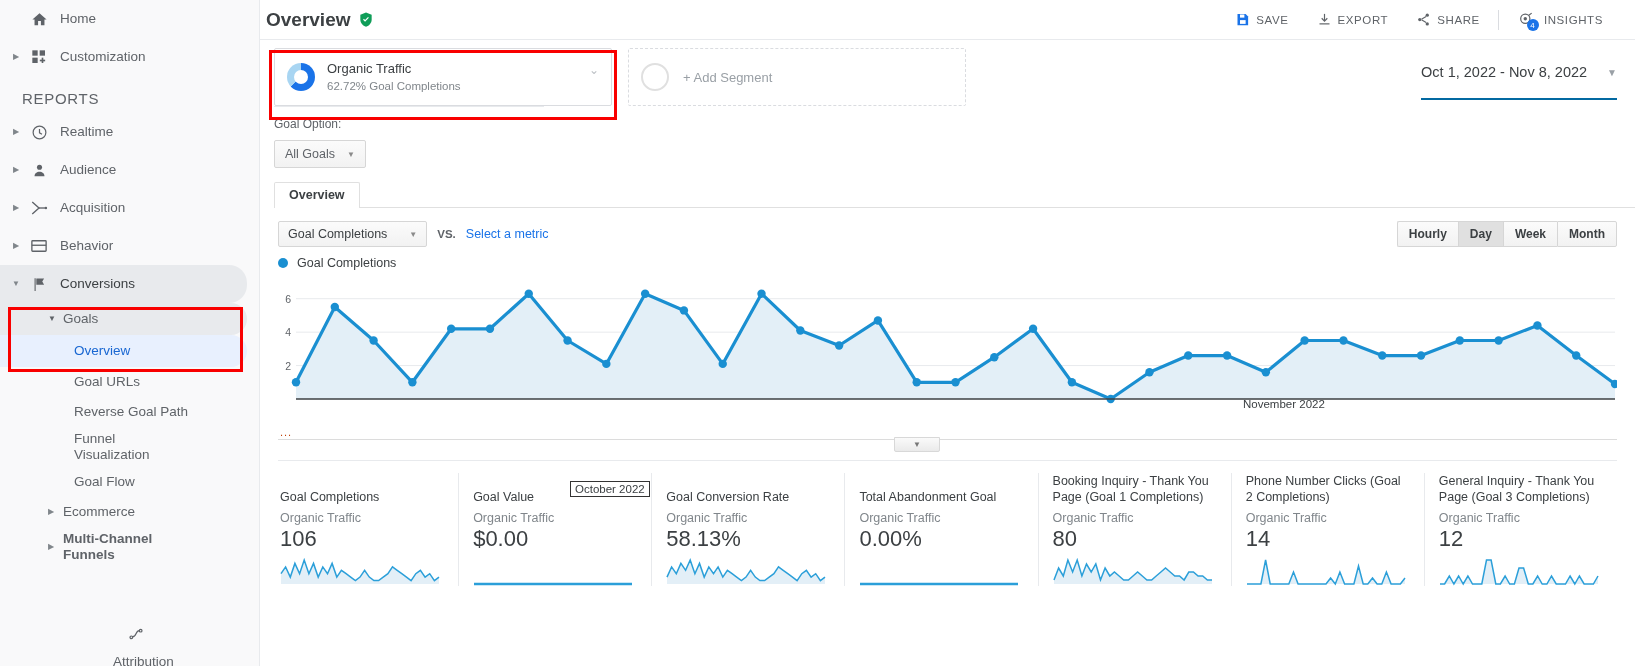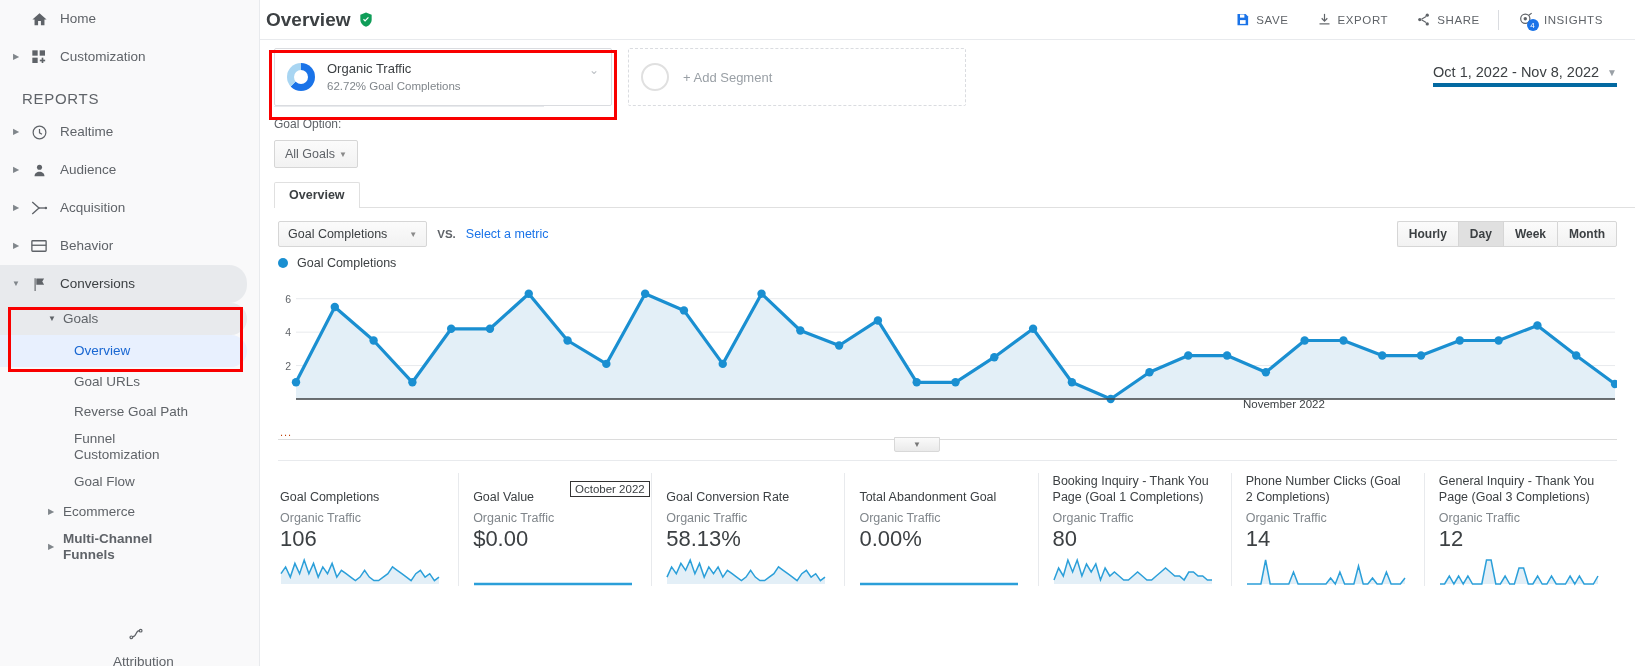--- a/index.html
+++ b/index.html
@@ -143,34 +143,34 @@
     display: flex; align-items: center; padding: 0 12px; cursor: pointer;
   }
   .circ {
     width: 28px; height: 28px; border-radius: 50%;
     border: 2px solid #e0e0e0; flex: 0 0 28px;
   }
   .addtxt { margin-left: 14px; font-size: 13px; color: #9aa0a6; }
   .daterange {
     position: absolute; right: 18px; top: 24px;
     font-size: 14.5px; color: #3c4043;
-    border-bottom: 4px solid #0369a1; padding-bottom: 3px;
-    display: flex; align-items: center; gap: 8px; cursor: pointer;
+    border-bottom: 2px solid #0369a1; padding-bottom: 18px;
+    display: flex; align-items: center; gap: 20px; cursor: pointer;
   }
   .dcaret { color: #9aa0a6; font-size: 10px; }
 
   
   .goalopt {
     border-top: 1px solid #e8eaed;
     margin: 0 0 0 14px; padding: 10px 0 12px 0;
     width: 270px;
   }
   .goalopt-label { font-size: 12px; color: #5f6368; margin-bottom: 9px; }
   .select-btn {
-    display: inline-flex; align-items: center; gap: 4px;
+    display: inline-flex; align-items: center; gap: 12px;
     border: 1px solid #d6d6d6; border-radius: 2px;
     background: linear-gradient(#fbfbfb,#f2f2f2);
     padding: 6px 10px; font-size: 12.5px; color: #5f6368; cursor: pointer;
   }
   .select-btn .sc { font-size: 8px; color: #8a8a8a; }
 
   
   .tabstrip {
     border-bottom: 1px solid #e0e0e0; height: 28px;
     margin-left: 14px; display: flex; align-items: flex-end;
@@ -355,21 +355,21 @@
     <div class="sub-row selected">
       <span>Overview</span>
     </div>
     <div class="sub-row deep">
       <span>Goal URLs</span>
     </div>
     <div class="sub-row deep">
       <span>Reverse Goal Path</span>
     </div>
     <div class="sub-row deep twoline">
-      <span style="max-width:110px;display:block;">Funnel Customization</span>
+      <span style="max-width:110px;display:block;">Funnel Visualization</span>
     </div>
     <div class="sub-row deep">
       <span>Goal Flow</span>
     </div>
 
     <div class="sub-row with-arrow">
       <span class="caret2">▶</span>
       <span>Ecommerce</span>
     </div>
     <div class="sub-row with-arrow twoline">

